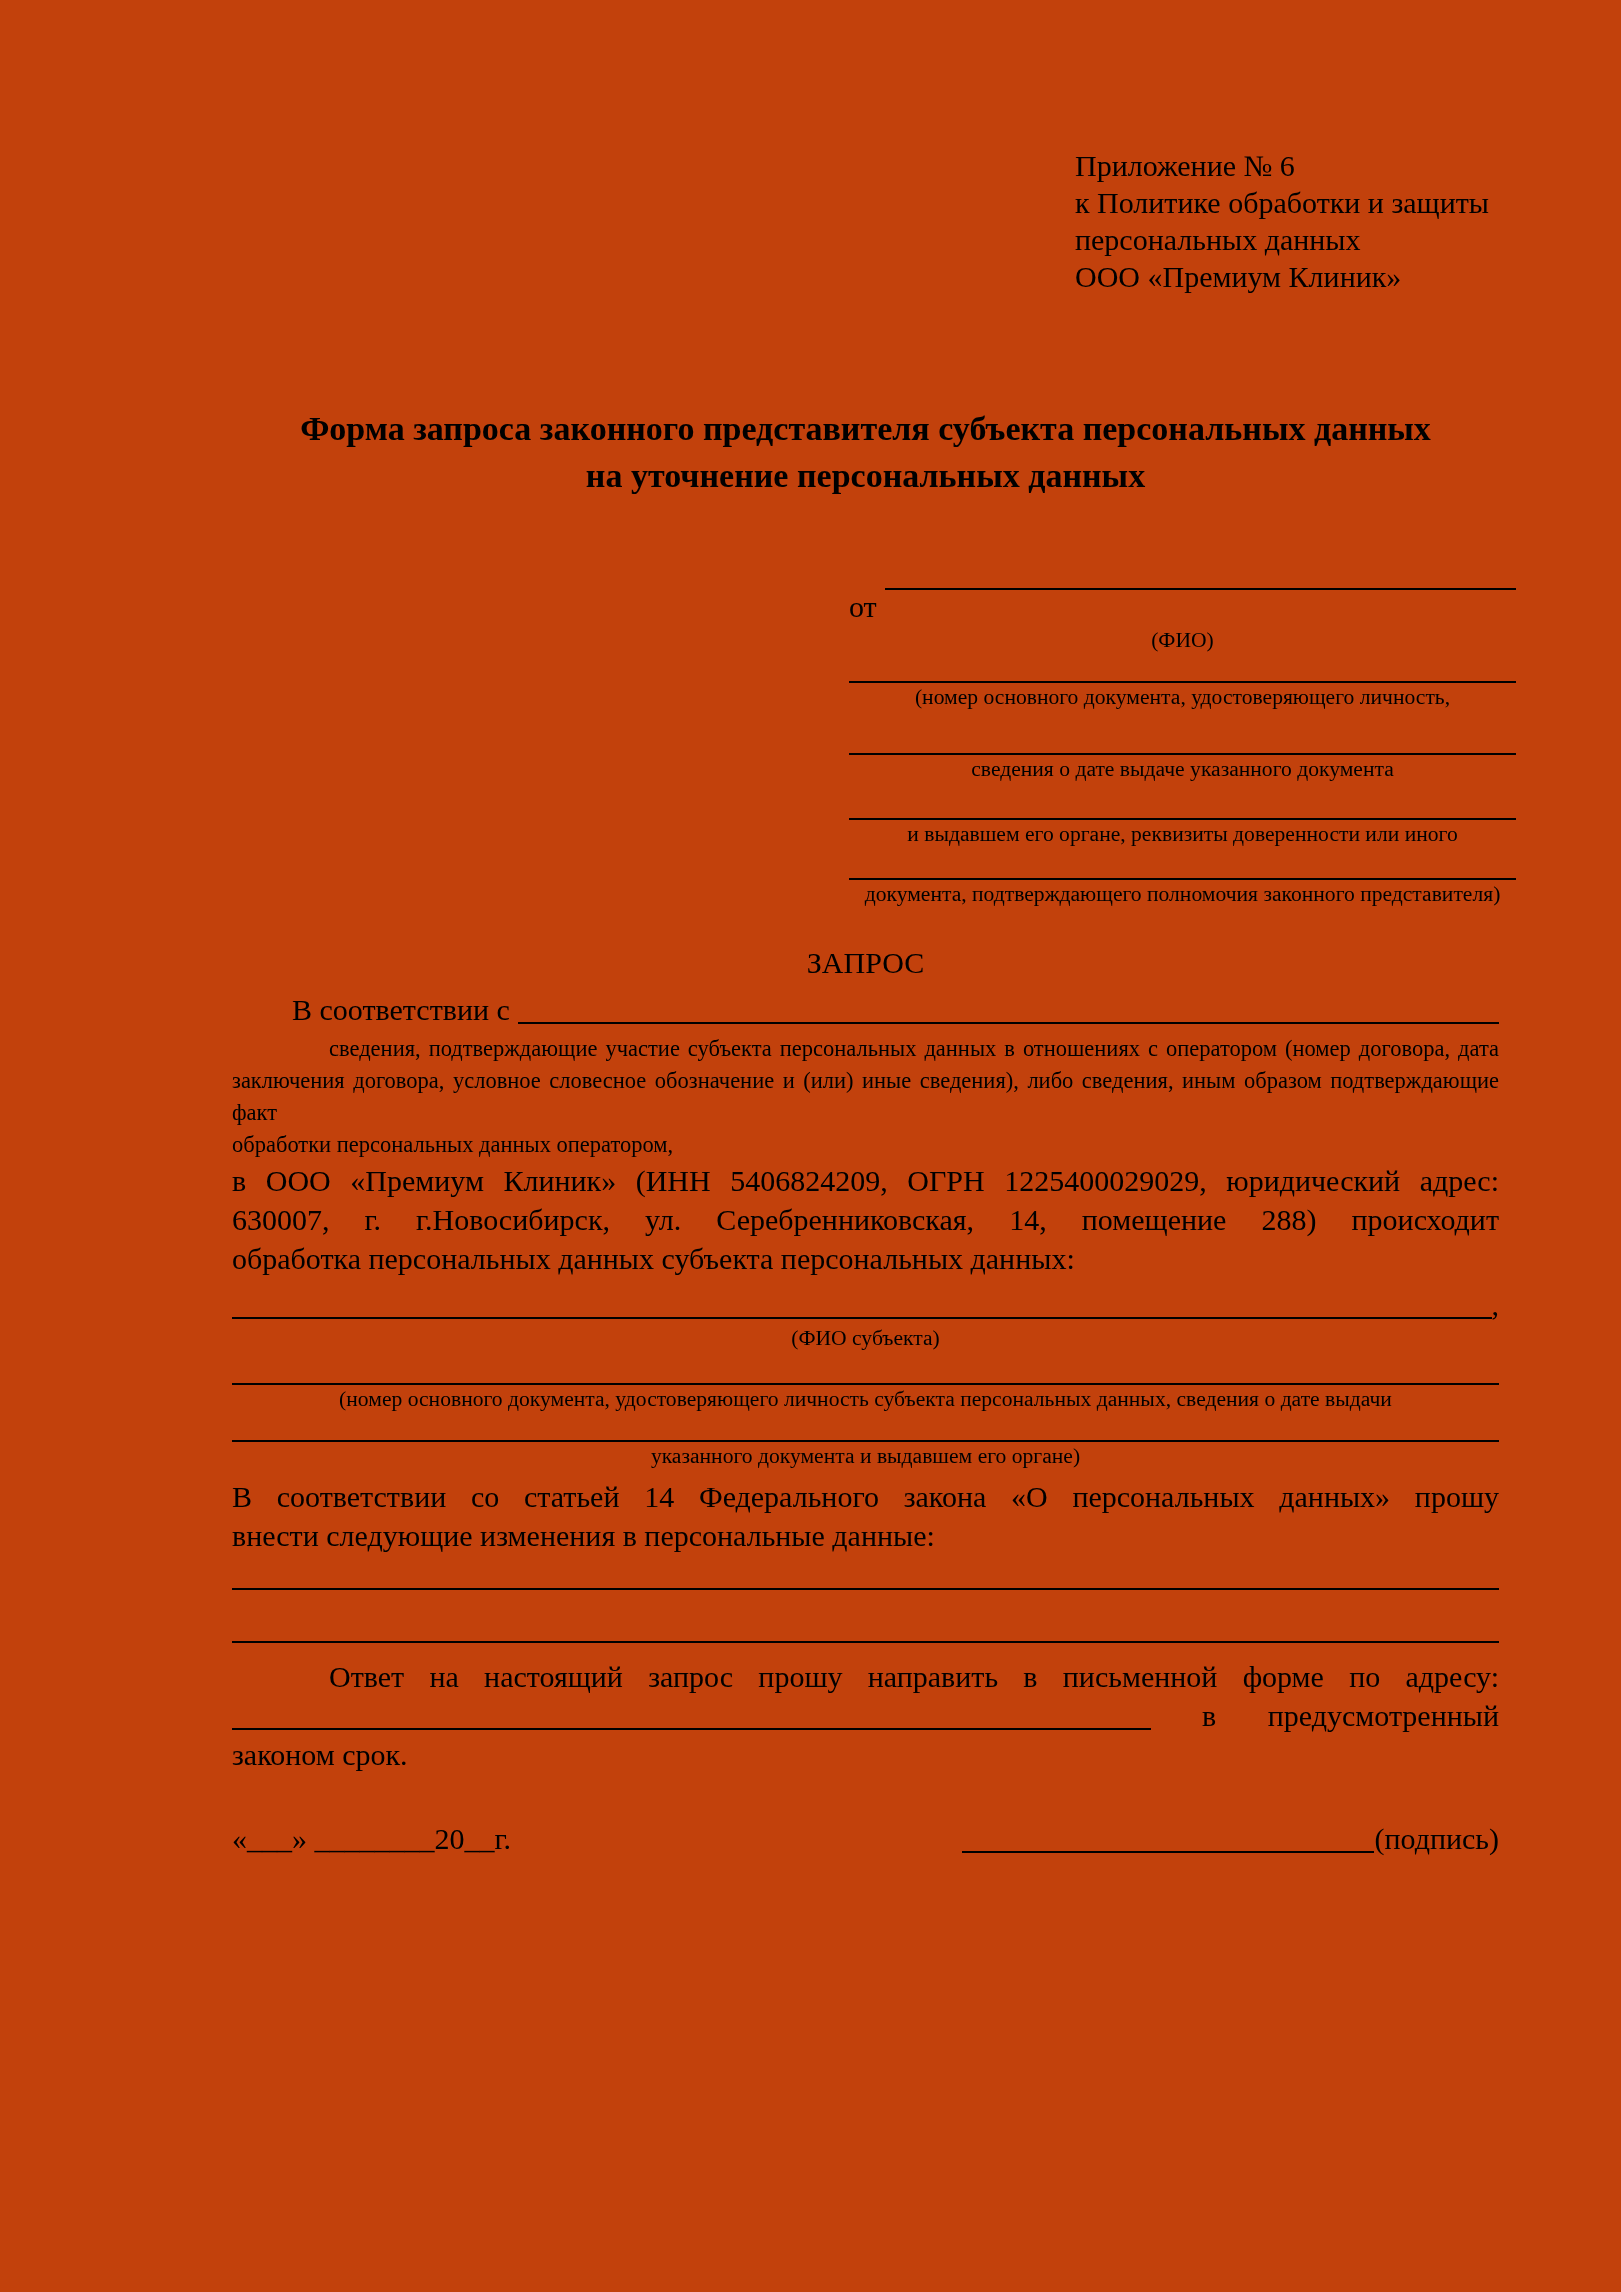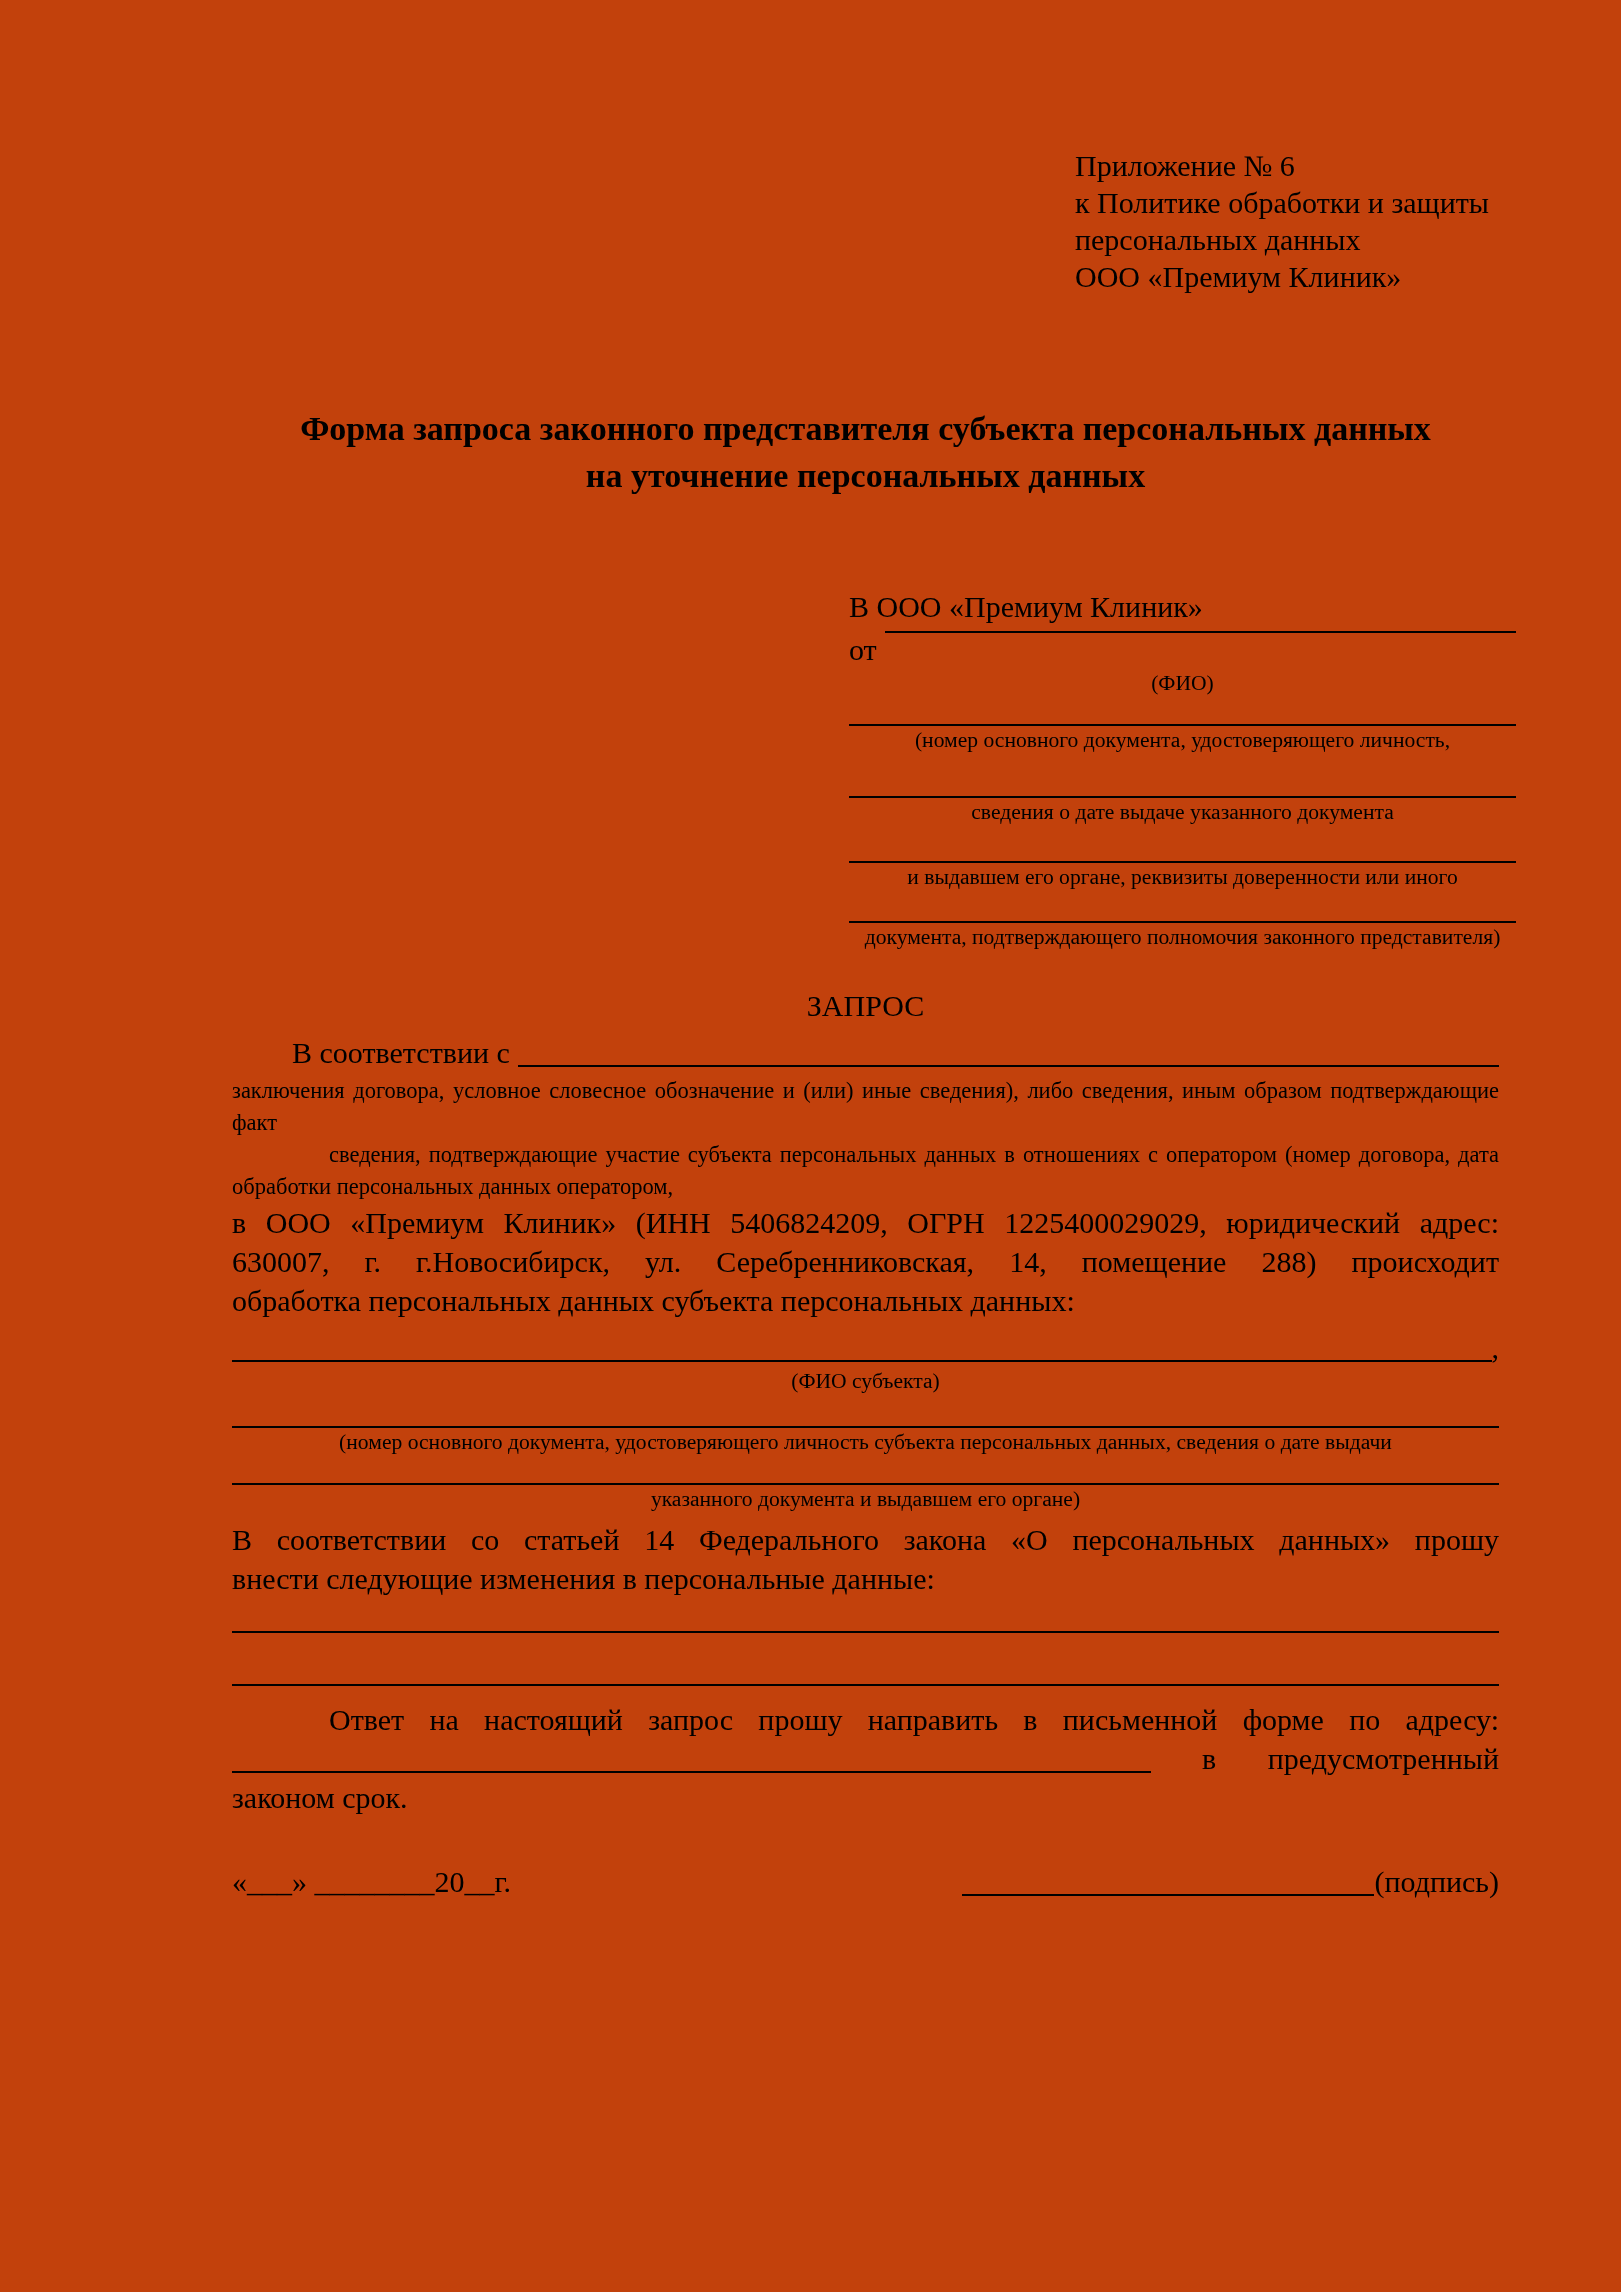--- a/index.html
+++ b/index.html
@@ -154,21 +154,20 @@
     <div>персональных данных</div>
     <div>ООО «Премиум Клиник»</div>
   </header>
 
   <div class="doc-title">
     <div>Форма запроса законного представителя субъекта персональных данных</div>
     <div>на уточнение персональных данных</div>
   </div>
 
   <section class="addressee">
-    <div>В ООО «Премиум Клиник»</div>
     <div class="from-row">
       <span class="label">от</span>
       <span class="fill-line"></span>
     </div>
     <div class="caption">(ФИО)</div>
 
     <div class="blank-field bf-1"></div>
     <div class="caption">(номер основного документа, удостоверяющего личность,</div>
 
     <div class="blank-field bf-2"></div>
@@ -182,22 +181,22 @@
   </section>
 
   <div class="request-heading">ЗАПРОС</div>
 
   <div class="accordance-row">
     <span class="label">В соответствии с</span>
     <span class="fill-line"></span>
   </div>
 
   <div class="small-para">
+    <div class="jline ind">сведения, подтверждающие участие субъекта персональных данных в отношениях с оператором (номер договора, дата</div>
     <div class="jline">заключения договора, условное словесное обозначение и (или) иные сведения), либо сведения, иным образом подтверждающие факт</div>
-    <div class="jline ind">сведения, подтверждающие участие субъекта персональных данных в отношениях с оператором (номер договора, дата</div>
     <div class="lline">обработки персональных данных оператором,</div>
   </div>
 
   <div class="body-para">
     <div class="jline">в ООО «Премиум Клиник» (ИНН 5406824209, ОГРН 1225400029029, юридический адрес:</div>
     <div class="jline">630007, г. г.Новосибирск, ул. Серебренниковская, 14, помещение 288) происходит</div>
     <div class="lline">обработка персональных данных субъекта персональных данных:</div>
   </div>
 
   <div class="subject-row">

